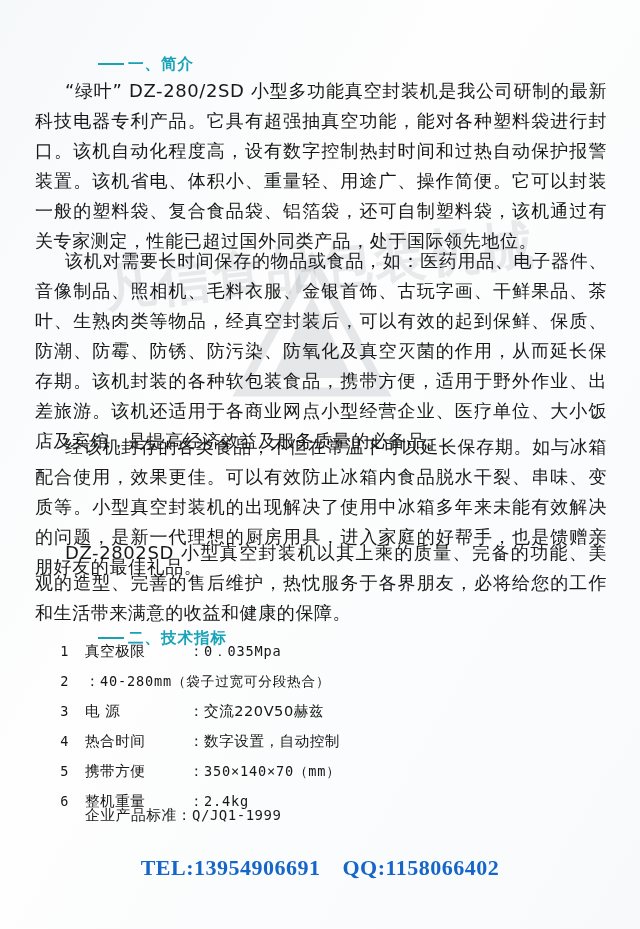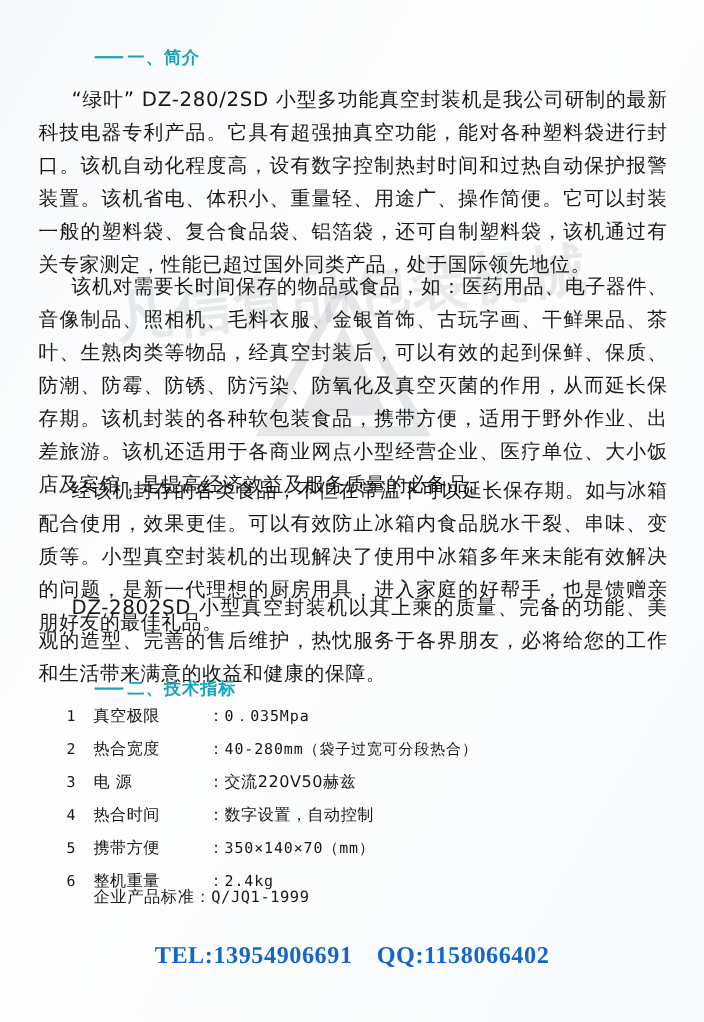--- a/index.html
+++ b/index.html
@@ -56,21 +56,21 @@
   }
   .content {
     position: relative;
     padding: 0;
   }
   .section-title {
     color: #17a2b8;
     font-size: 15.5px;
     font-weight: bold;
     letter-spacing: 1px;
-    margin: 4px;
+    margin: 16px;
     padding-left: 82px;
   }
   .section-title .deco {
     display: inline-block;
     width: 26px;
     border-bottom: 2px solid #17a2b8;
     vertical-align: 4px;
     margin-right: 4px;
   }
   h1.section-title-1 { position: absolute; top: 38px; left: 0; }
@@ -186,21 +186,20 @@
 
     <ul class="spec-list">
       <li class="spec-row">
         <span class="spec-num">1</span>
         <span class="spec-label">真空极限</span>
         <span class="spec-sep">：</span>
         <span class="spec-value">0．035Mpa</span>
       </li>
       <li class="spec-row">
         <span class="spec-num">2</span>
-        <span class="spec-label">热合宽度</span>
         <span class="spec-sep">：</span>
         <span class="spec-value">40-280mm（袋子过宽可分段热合）</span>
       </li>
       <li class="spec-row">
         <span class="spec-num">3</span>
         <span class="spec-label">电    源</span>
         <span class="spec-sep">：</span>
         <span class="spec-value cjk">交流220V50赫兹</span>
       </li>
       <li class="spec-row">

